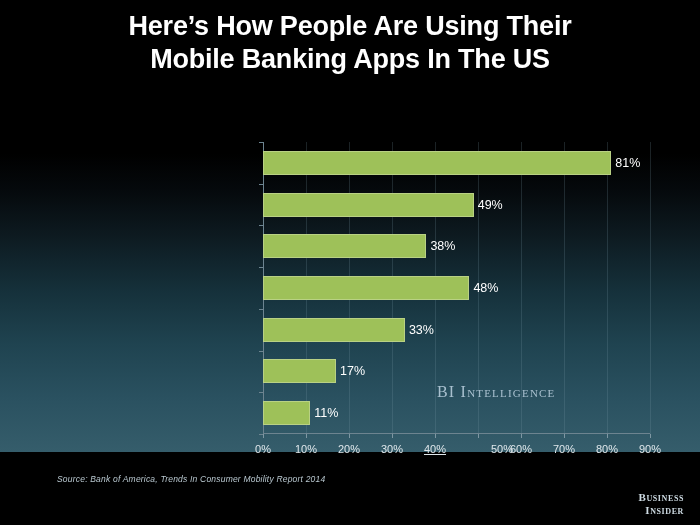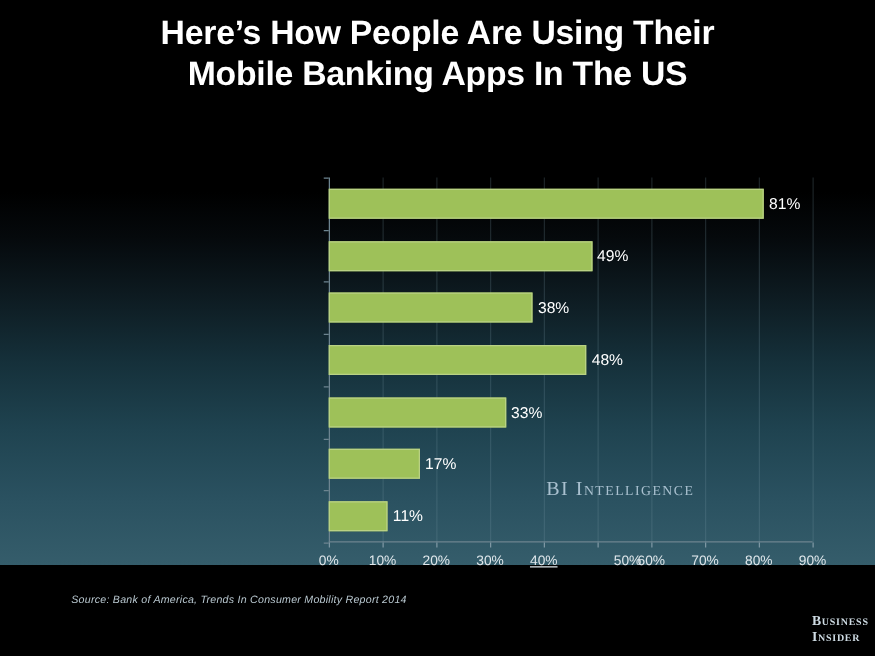--- a/index.html
+++ b/index.html
@@ -96,21 +96,22 @@
     letter-spacing:1.2px;
   }
   #source {
     position:absolute; left:57px; top:474px;
     color:#b9c8d0;
     font-size:8.5px;
     font-style:italic;
     letter-spacing:0.2px;
   }
   #bi-logo {
-    position:absolute; right:5px; top:491px;
+    position:absolute; right:16px; top:491px;
+    text-align:right;
     color:#cfdce4;
     font-family:"Liberation Serif", serif;
     font-size:11px;
     font-variant:small-caps;
     font-weight:bold;
     line-height:13px;
     letter-spacing:0.6px;
   }
 </style>
 </head>

